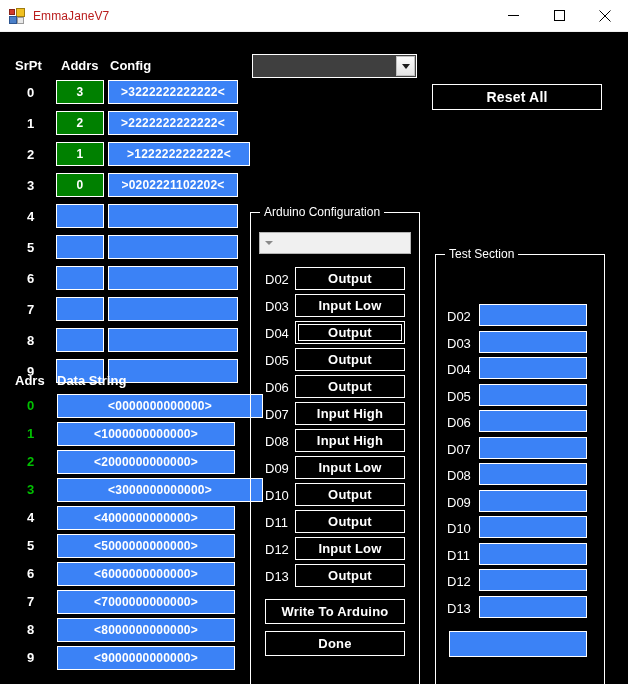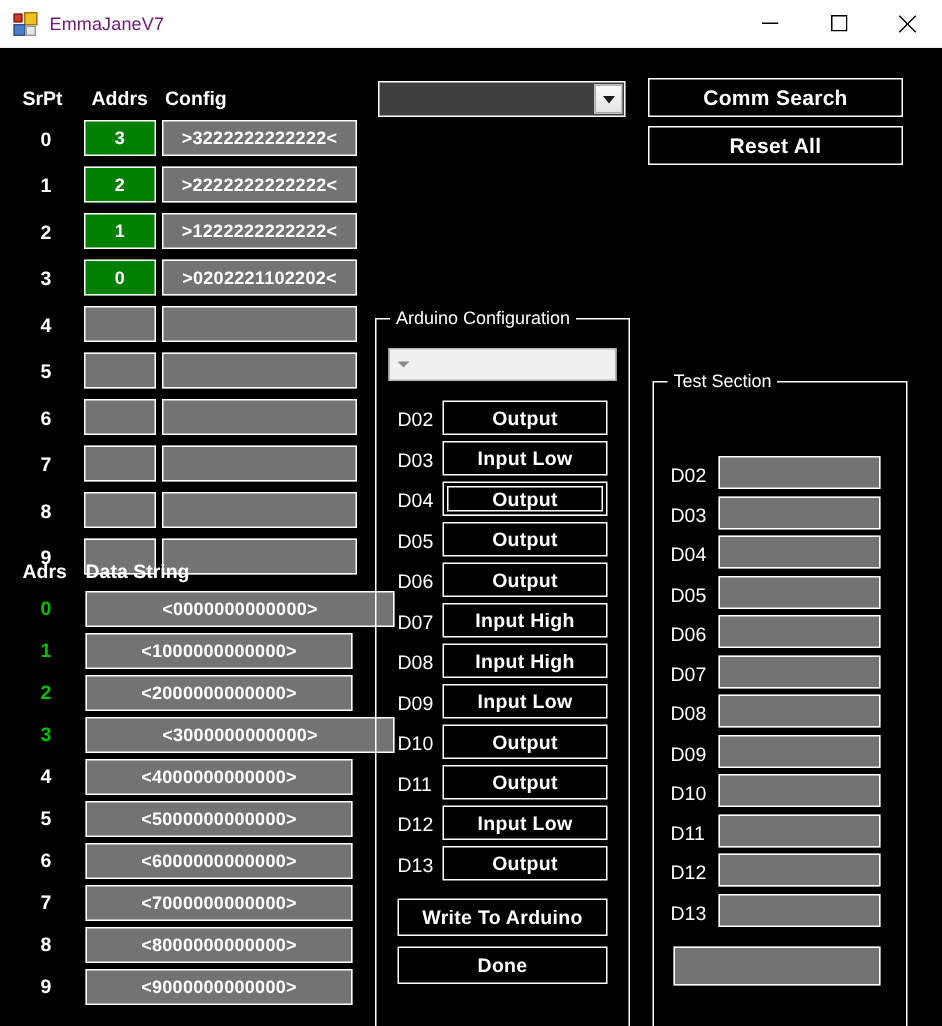--- a/index.html
+++ b/index.html
@@ -23,21 +23,21 @@
   .app-icon{
     width:16px;height:16px;margin-left:9px;margin-right:8px;
     position:relative;flex:0 0 auto;
   }
   .app-icon i{position:absolute;display:block;}
   .app-icon .sq1{left:0;top:1px;width:6px;height:6px;background:#d03a2a;border:1px solid #8a241a;box-sizing:border-box;}
   .app-icon .sq2{left:7px;top:0px;width:9px;height:9px;background:#f0c020;border:1px solid #a07c10;box-sizing:border-box;}
   .app-icon .sq3{left:0px;top:8px;width:8px;height:8px;background:#4a7fc8;border:1px solid #2d5590;box-sizing:border-box;}
   .app-icon .sq4{left:8px;top:9px;width:7px;height:7px;background:#e8e8e8;border:1px solid #9a9a9a;box-sizing:border-box;}
   .title-text{
-    font-size:12px;color:#701a75;letter-spacing:.1px;
+    font-size:12px;color:#b91c1c;letter-spacing:.1px;
   }
   .win-btns{margin-left:auto;display:flex;height:32px;}
   .win-btn{
     width:46px;height:32px;display:flex;align-items:center;justify-content:center;
     font-size:12px;color:#000;
   }
   .win-btn svg{display:block;}
 
   
   .form{
@@ -47,21 +47,21 @@
   .lbl{
     position:absolute;color:#ffffff;font-size:13px;font-weight:bold;
     white-space:nowrap;
   }
   .lbl.hdr{font-weight:bold;}
   .lbl.green{color:#00c000;}
   .lbl.plain{font-weight:normal;}
 
   
   .tb{
-    position:absolute;background:#737373;border:1px solid #ffffff;
+    position:absolute;background:#3b82f6;border:1px solid #ffffff;
     box-sizing:border-box;color:#ffffff;font-size:12px;font-weight:bold;
     display:flex;align-items:center;justify-content:center;
     letter-spacing:.2px;
   }
   .tb.green-fill{background:#008000;border-color:#ffffff;}
 
   
   .btn{
     position:absolute;background:#000;border:1px solid #ffffff;
     box-sizing:border-box;color:#ffffff;font-size:13px;font-weight:bold;
@@ -156,21 +156,21 @@
 
   <div id="serial-rows">
       <div class="lbl" style="left:27px;top:53px;">0</div>
       <div class="tb green-fill" style="left:56px;top:48px;width:48px;height:24px;">3</div>
       <div class="tb" style="left:108px;top:48px;width:130px;height:24px;">&gt;3222222222222&lt;</div>
       <div class="lbl" style="left:27px;top:84px;">1</div>
       <div class="tb green-fill" style="left:56px;top:79px;width:48px;height:24px;">2</div>
       <div class="tb" style="left:108px;top:79px;width:130px;height:24px;">&gt;2222222222222&lt;</div>
       <div class="lbl" style="left:27px;top:115px;">2</div>
       <div class="tb green-fill" style="left:56px;top:110px;width:48px;height:24px;">1</div>
-      <div class="tb" style="left:108px;top:110px;width:130px;height:24px;">&gt;1222222222222&lt;</div>
+      <div class="tb" style="left:108px;top:110px;width:142px;height:24px;">&gt;1222222222222&lt;</div>
       <div class="lbl" style="left:27px;top:146px;">3</div>
       <div class="tb green-fill" style="left:56px;top:141px;width:48px;height:24px;">0</div>
       <div class="tb" style="left:108px;top:141px;width:130px;height:24px;">&gt;0202221102202&lt;</div>
       <div class="lbl" style="left:27px;top:177px;">4</div>
       <div class="tb" style="left:56px;top:172px;width:48px;height:24px;"></div>
       <div class="tb" style="left:108px;top:172px;width:130px;height:24px;"></div>
       <div class="lbl" style="left:27px;top:208px;">5</div>
       <div class="tb" style="left:56px;top:203px;width:48px;height:24px;"></div>
       <div class="tb" style="left:108px;top:203px;width:130px;height:24px;"></div>
       <div class="lbl" style="left:27px;top:239px;">6</div>
@@ -211,21 +211,20 @@
       <div class="tb" style="left:57px;top:586px;width:178px;height:24px;">&lt;8000000000000&gt;</div>
       <div class="lbl" style="left:27px;top:618px;">9</div>
       <div class="tb" style="left:57px;top:614px;width:178px;height:24px;">&lt;9000000000000&gt;</div>
     </div>
 
   <div class="combo-dark" style="left:252px;top:22px;width:165px;height:24px;">
     <span class="ctext"></span>
     <span class="cbtn"></span>
   </div>
 
-  <div class="btn big" style="left:432px;top:20px;width:170px;height:26px;">Comm Search</div>
   <div class="btn big" style="left:432px;top:52px;width:170px;height:26px;">Reset All</div>
 
   <div class="group" style="left:250px;top:180px;width:170px;height:478px;">
     <span class="gtitle">Arduino Configuration</span>
   </div>
 
   <div class="combo" style="left:259px;top:200px;width:152px;height:22px;">
     <span class="carrow"></span>
   </div>
 

